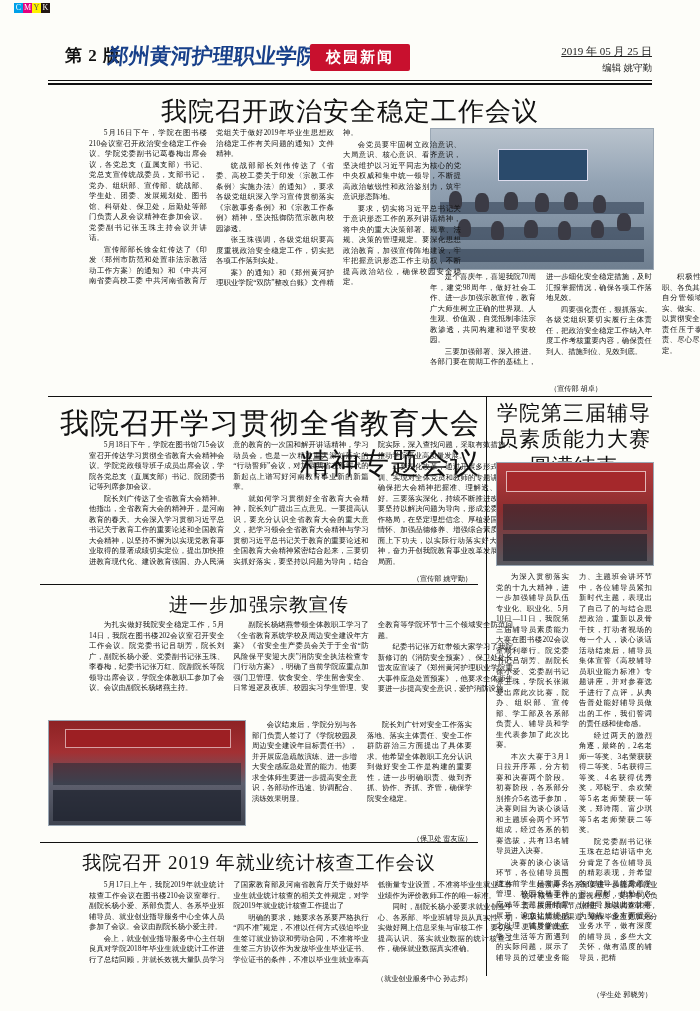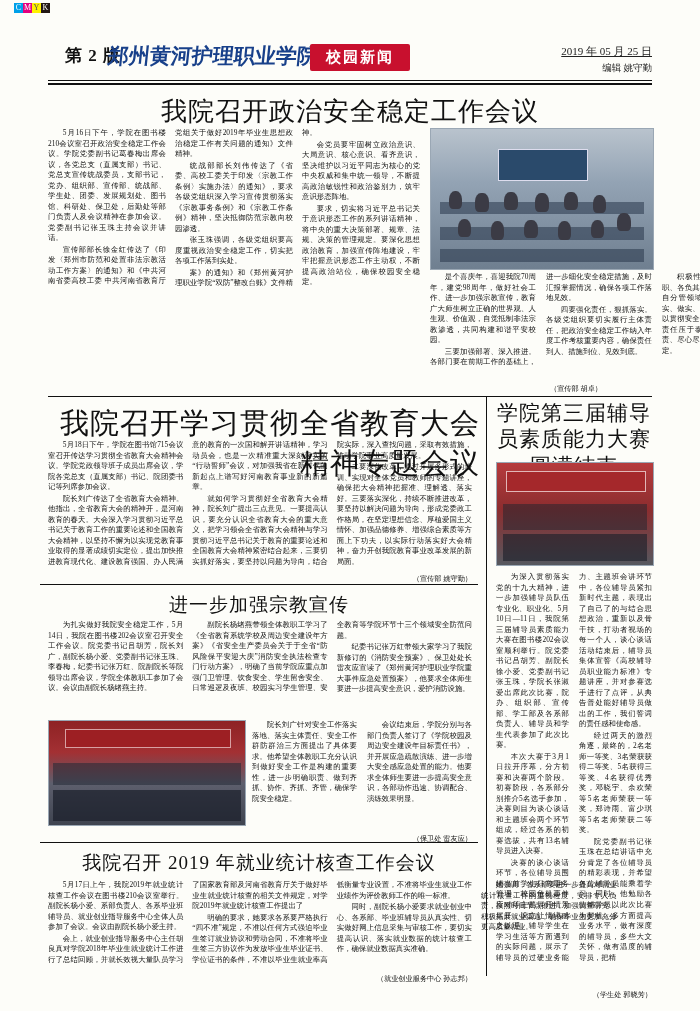--- a/index.html
+++ b/index.html
@@ -34,21 +34,21 @@
   .h2{font-size:29px;text-align:right;}
   .h3{font-size:19px;}
   .h4{font-size:21px;}
 
   .col-text{
     font-size:7.4px;line-height:1.42;color:#111;text-align:justify;
     font-family:"Liberation Serif",serif;
     writing-mode:horizontal-tb;
   }
   .cols2{column-count:2;column-gap:10px;}
-  .cols3{column-count:3;column-gap:9px;}
+  .cols3{column-count:3;column-gap:9px;margin-left:41px;}
   .indent p{margin:0 0 1px 0;text-indent:2em;}
 
   .photo{background:#6a7d93;position:relative;overflow:hidden;border:1px solid #9aa7b4;}
   .sign{font-size:7.2px;text-align:right;color:#111;margin-top:2px;}
 
   .divider{height:1px;background:#111;}
   .thin{height:1px;background:#555;}
 
   .box-abs{position:absolute;}
 
@@ -168,22 +168,22 @@
 
   <div class="box-abs photo" style="left:48px;top:720px;width:196px;height:104px;">
     <div class="crowd">
       <div class="banner"></div>
       <div style="position:absolute;left:2%;top:40%;width:96%;height:22%;background:rgba(35,40,52,.55);"></div>
       <div style="position:absolute;left:2%;top:66%;width:96%;height:30%;background:rgba(25,30,42,.7);"></div>
     </div>
   </div>
 
   <div class="box-abs col-text cols2 indent" style="left:252px;top:720px;width:220px;height:110px;">
+    <p>会议结束后，学院分别与各部门负责人签订了《学院校园及周边安全建设年目标责任书》，并开展应急疏散演练、进一步增大安全感应急处置的能力。他要求全体师生要进一步提高安全意识，各部动作迅速、协调配合、演练效果明显。</p>
     <p>院长刘广针对安全工作落实落地、落实主体责任、安全工作群防群治三方面提出了具体要求。他希望全体教职工充分认识到做好安全工作是构建的重要性，进一步明确职责、做到齐抓、协作、齐抓、齐管，确保学院安全稳定。</p>
-    <p>会议结束后，学院分别与各部门负责人签订了《学院校园及周边安全建设年目标责任书》，并开展应急疏散演练、进一步增大安全感应急处置的能力。他要求全体师生要进一步提高安全意识，各部动作迅速、协调配合、演练效果明显。</p>
   </div>
   <div class="box-abs sign" style="left:320px;top:832px;width:152px;">（保卫处 雷友应）</div>
 
   <div class="box-abs divider" style="left:40px;top:842px;width:438px;"></div>
 
   <div class="box-abs headline h3" style="left:40px;top:850px;width:438px;">我院召开 2019 年就业统计核查工作会议</div>
 
   <div class="box-abs col-text cols3 indent" style="left:48px;top:880px;width:424px;height:90px;">
     <p>5月17日上午，我院2019年就业统计核查工作会议在图书楼210会议室举行。副院长杨小爱、系部负责人、各系毕业班辅导员、就业创业指导服务中心全体人员参加了会议。会议由副院长杨小爱主持。</p>
     <p>会上，就业创业指导服务中心主任胡良真对学院2018年毕业生就业统计工作进行了总结回顾，并就长效视大量队员学习了国家教育部及河南省教育厅关于做好毕业生就业统计核查的相关文件规定，对学院2019年就业统计核查工作提出了</p>

